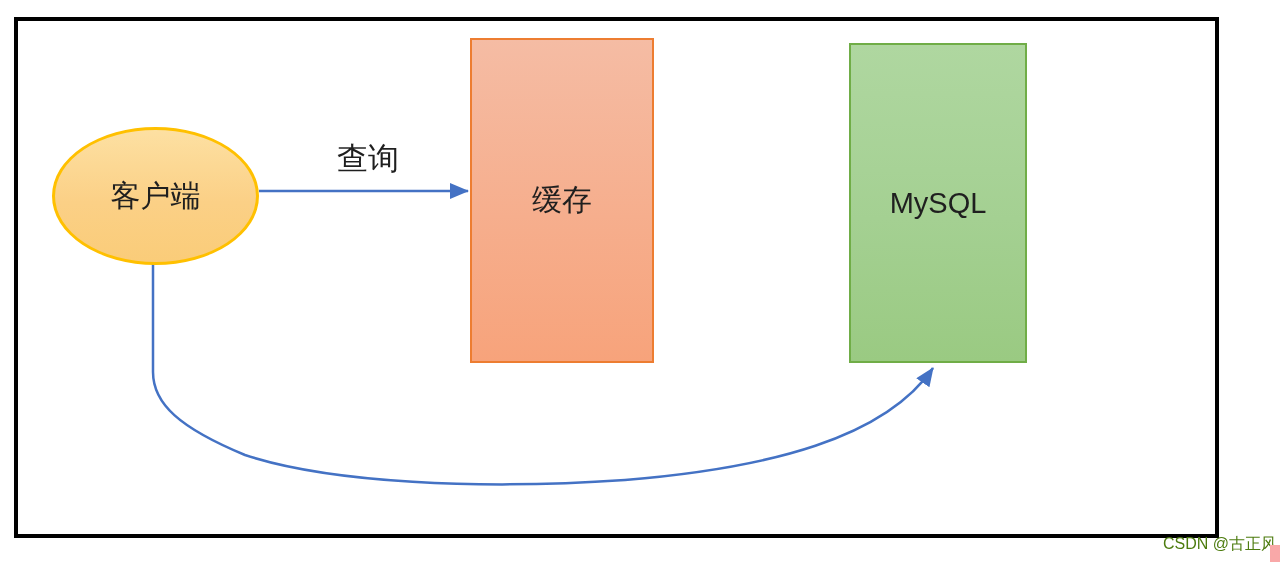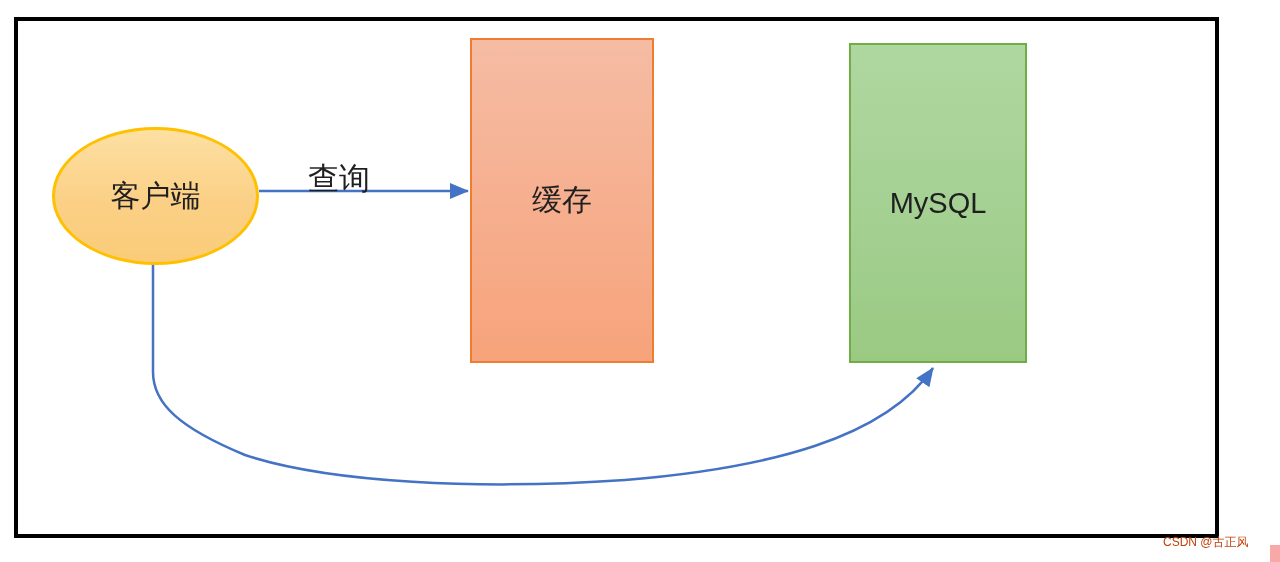--- a/index.html
+++ b/index.html
@@ -62,42 +62,42 @@
     top: 43px;
     width: 178px;
     height: 320px;
     border: 2px solid #70AD47;
     background: linear-gradient(180deg, #AFD7A0 0%, #A4D092 55%, #9ACA82 100%);
     font-size: 29px;
   }
   .edge-label {
     position: absolute;
     left: 308px;
-    top: 158px;
+    top: 138px;
     width: 120px;
-    text-align: left;
+    text-align: center;
     font-size: 31px;
     color: #1f1f1f;
   }
   .caption {
     position: absolute;
     left: 278px;
     top: 494px;
     width: 544px;
     text-align: center;
     font-size: 30px;
     color: #1f1f1f;
     white-space: nowrap;
   }
   .watermark {
     position: absolute;
     left: 1163px;
     top: 534px;
-    font-size: 12px;
-    color: #c2410c;
+    font-size: 16px;
+    color: #4d7c0f;
     white-space: nowrap;
   }
   .watermark-strip {
     position: absolute;
     left: 1270px;
     top: 545px;
     width: 10px;
     height: 17px;
     background: #f9a8a8;
   }

